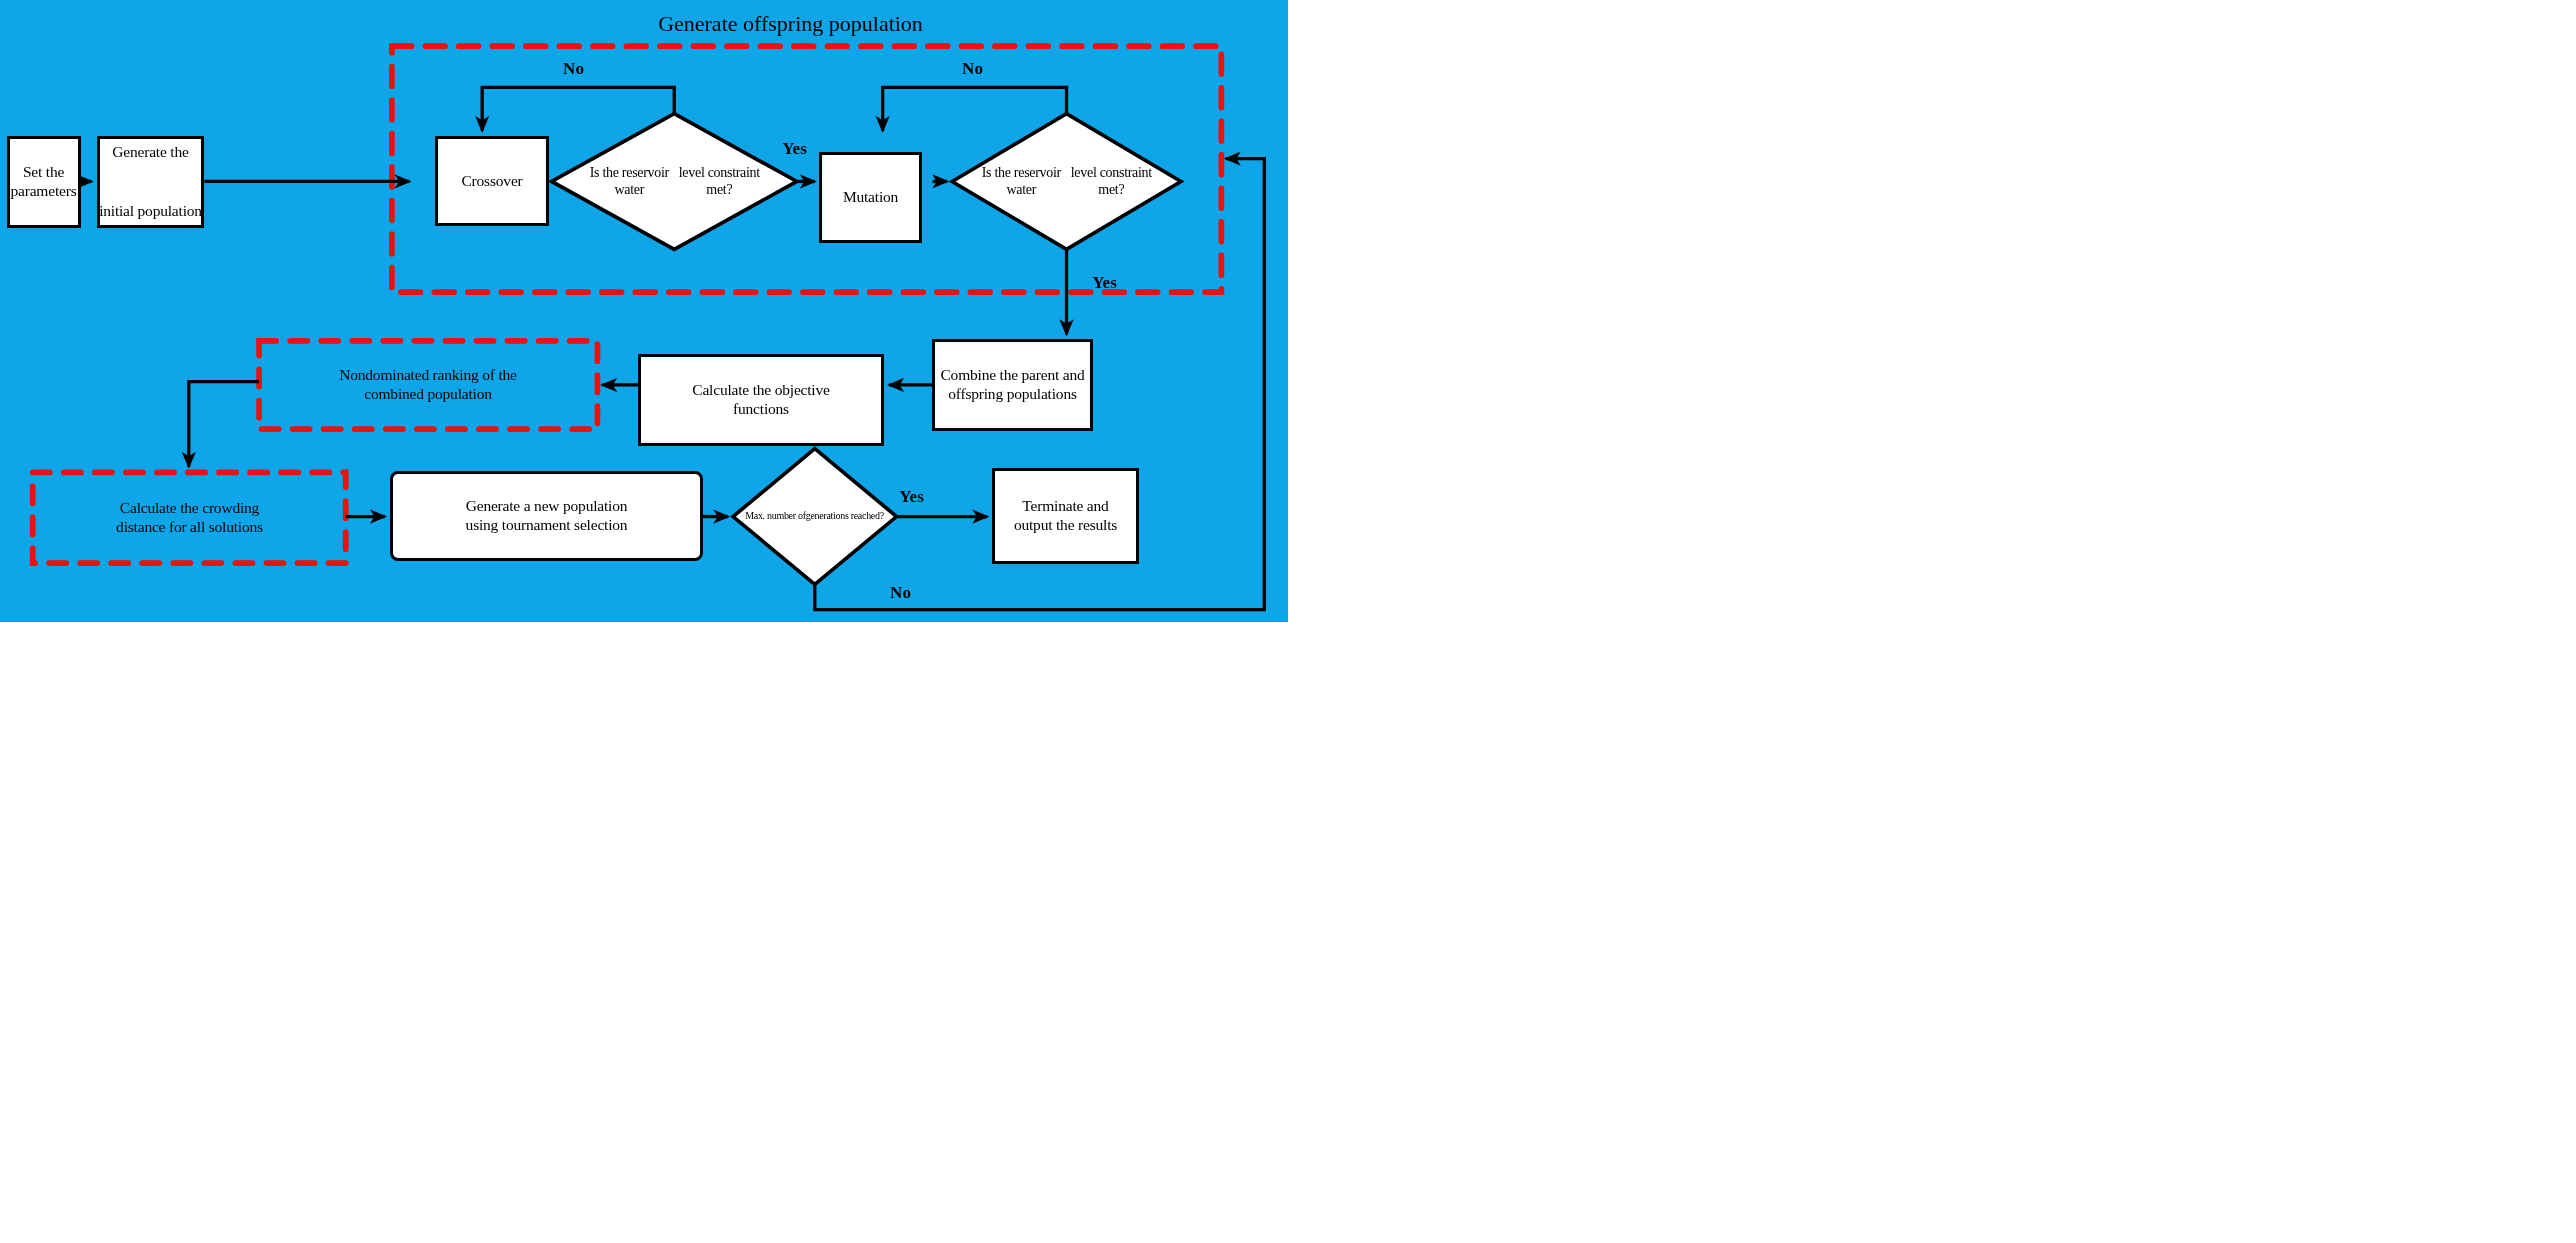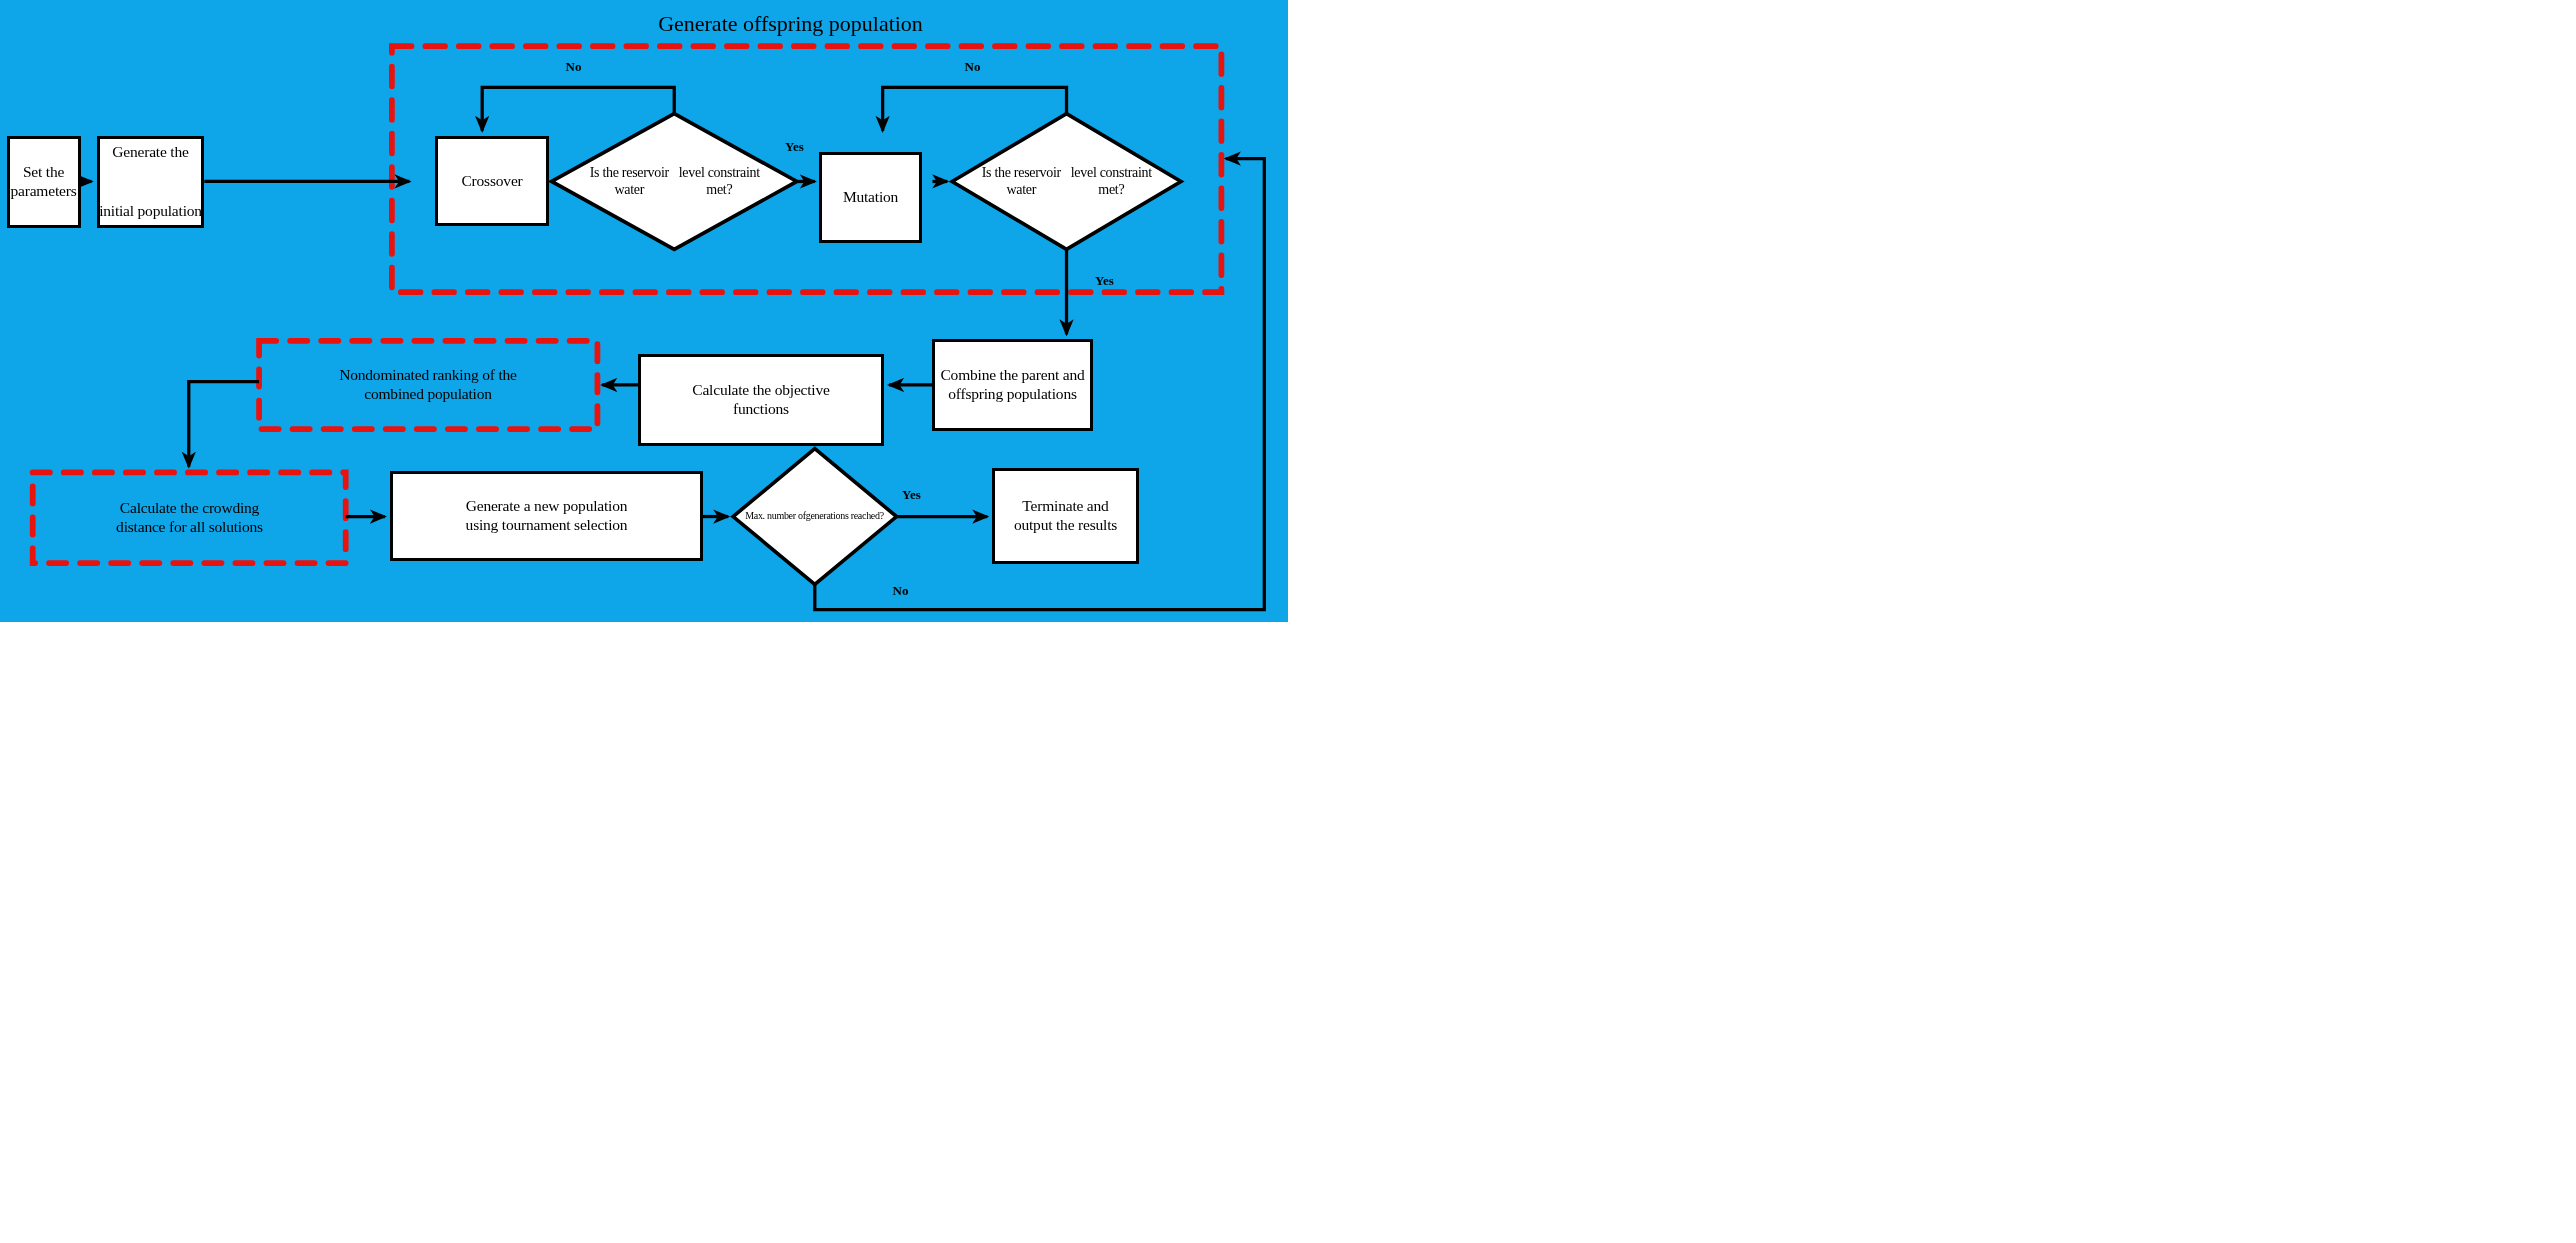--- a/index.html
+++ b/index.html
@@ -25,21 +25,21 @@
   .node .line{white-space:nowrap;display:block;}
   .diamond-label{
     position:absolute;
     display:flex;flex-direction:row;justify-content:center;align-items:center;
     text-align:center;line-height:1.18;font-size:14px;letter-spacing:-0.3px;
   }
   .diamond-label.small{font-size:10px;}
   .edge-label{
     position:absolute;
     font-weight:bold;
-    font-size:13px;
+    font-size:17px;
     text-align:center;
     white-space:nowrap;
   }
   .title{
     position:absolute;
     font-size:22px;
     text-align:center;
     white-space:nowrap;
   }
 </style>
@@ -113,21 +113,21 @@
   <div class="node" style="left:259px;top:341px;width:338px;height:88px;">
     <span class="line">Nondominated ranking of the</span>
     <span class="line">combined population</span>
   </div>
 
   <div class="node" style="left:33px;top:472px;width:313px;height:91px;">
     <span class="line">Calculate the crowding</span>
     <span class="line">distance for all solutions</span>
   </div>
 
-  <div class="node boxed" style="left:390px;top:471px;width:313px;height:90px;">
+  <div class="node boxed" style="left:390px;top:471px;width:313px;height:90px;border-radius:8px;">
     <span class="line">Generate a new population</span>
     <span class="line">using tournament selection</span>
   </div>
 
   <div class="node boxed" style="left:992px;top:468px;width:147px;height:96px;">
     <span class="line">Terminate and</span>
     <span class="line">output the results</span>
   </div>
 
   <div class="diamond-label" style="left:584px;top:147px;width:180px;height:69px;">

